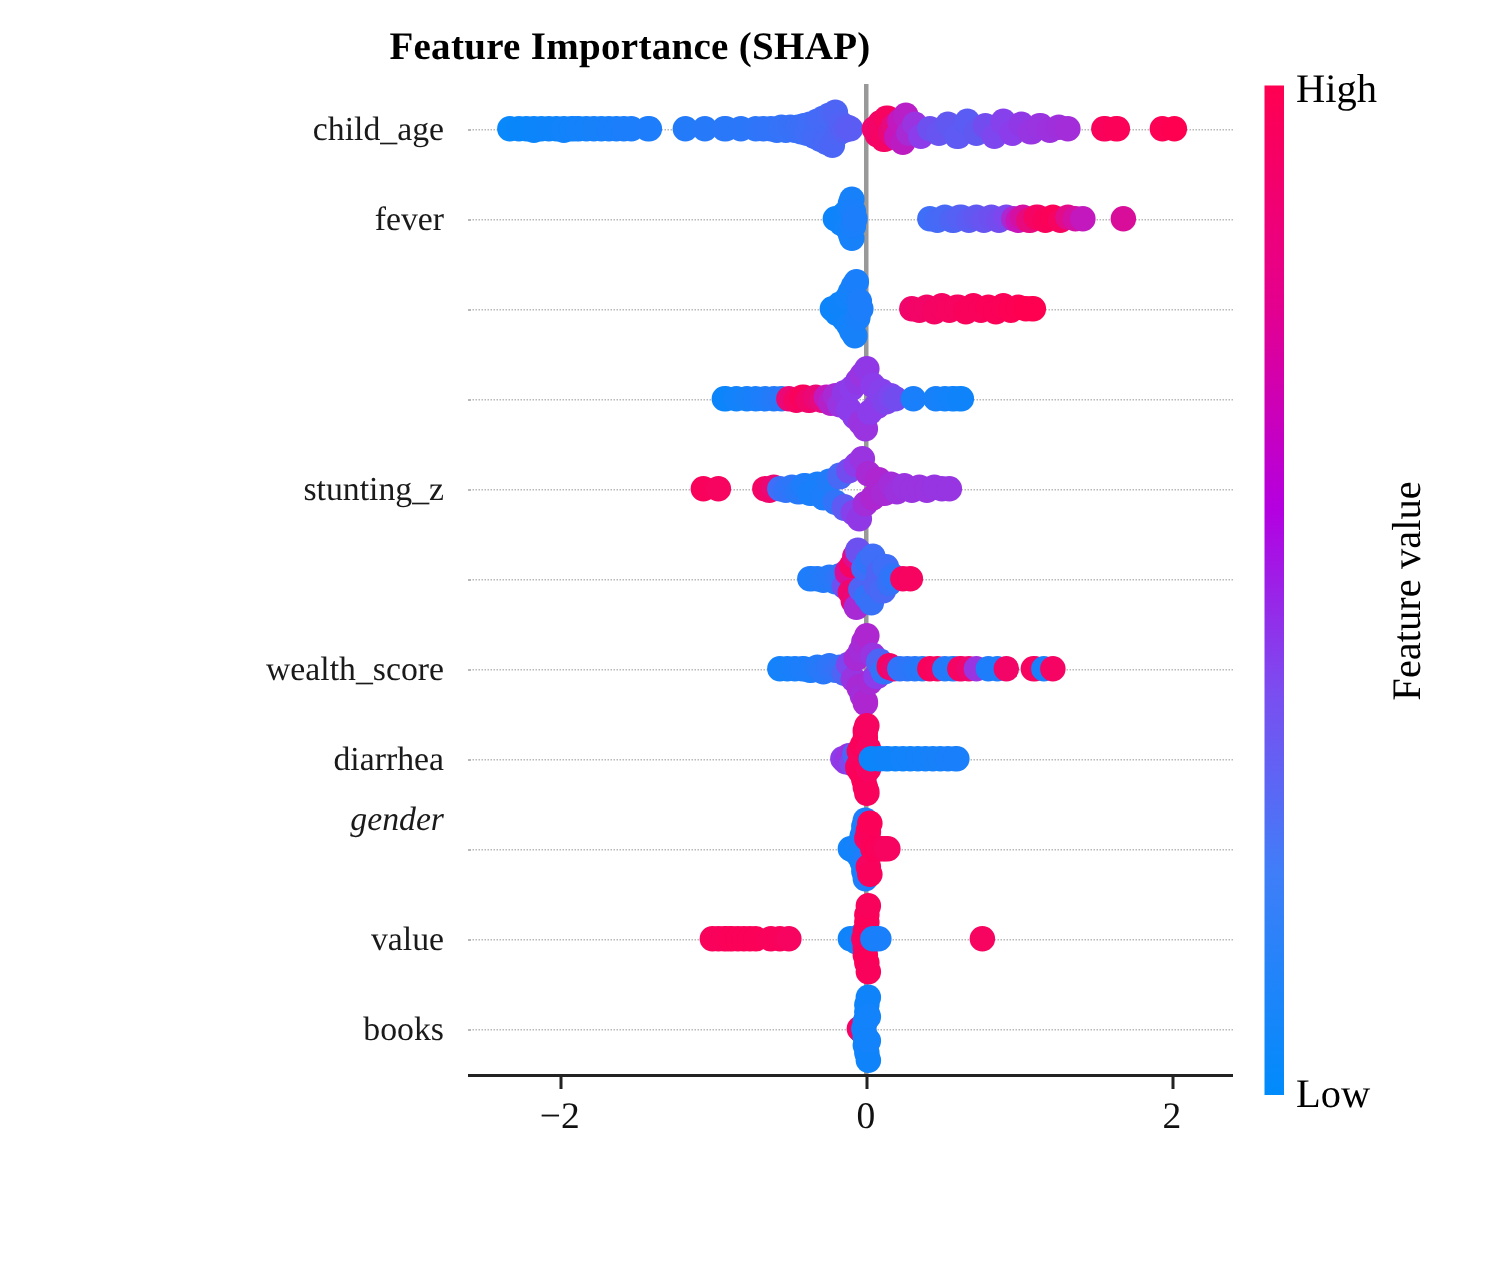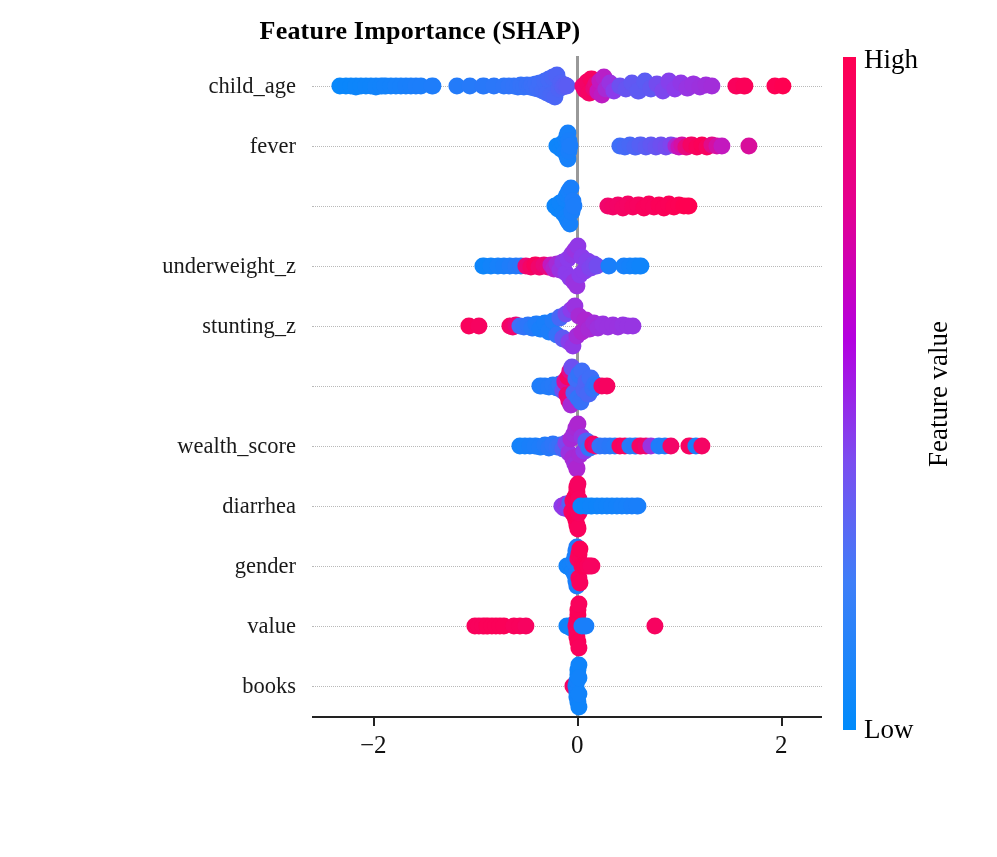--- a/index.html
+++ b/index.html
@@ -142,25 +142,24 @@
 </head>
 <body>
 
 <div id="figure">
 
   <div id="chart-title">Feature Importance (SHAP)</div>
 
   <div id="ylabels">
       <div class="ylabel" style="top: 30px;">child_age</div>
       <div class="ylabel" style="top: 90px;">fever</div>
-      <div class="ylabel" style="top: 210px;">underweight_z</div>
       <div class="ylabel" style="top: 270px;">stunting_z</div>
       <div class="ylabel" style="top: 390px;">wealth_score</div>
       <div class="ylabel" style="top: 450px;">diarrhea</div>
-      <div class="ylabel" style="top: 510px;">gender</div>
+      <div class="ylabel" style="top: 490px; font-style: italic;">gender</div>
       <div class="ylabel" style="top: 570px;">value</div>
       <div class="ylabel" style="top: 630px;">books</div>
     </div>
 
   <div id="plot-area">
     <div id="zero-line" style="left: 263.7px;"></div>
   <div class="row-gridline" style="top: 30px;"></div>
       <div class="row-gridline" style="top: 90px;"></div>
       <div class="row-gridline" style="top: 150px;"></div>
       <div class="row-gridline" style="top: 210px;"></div>

